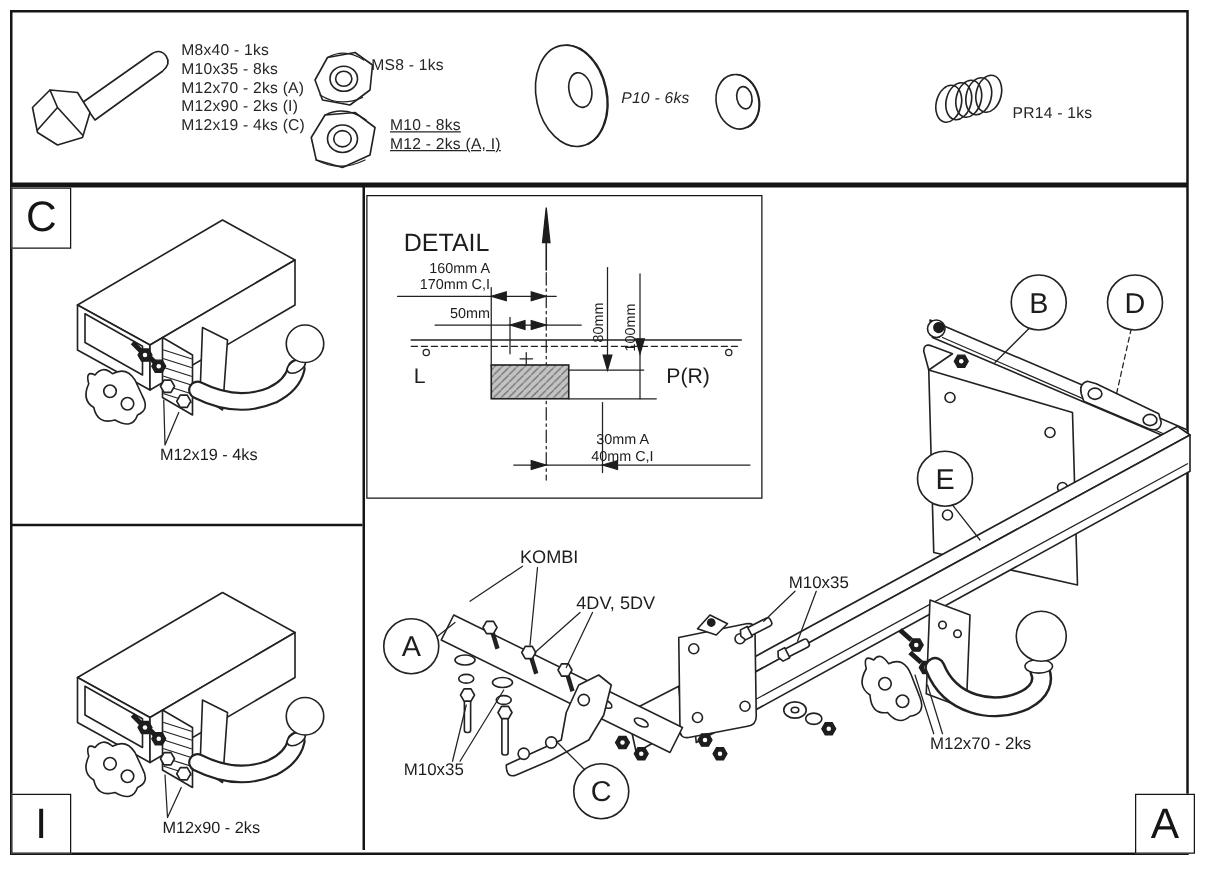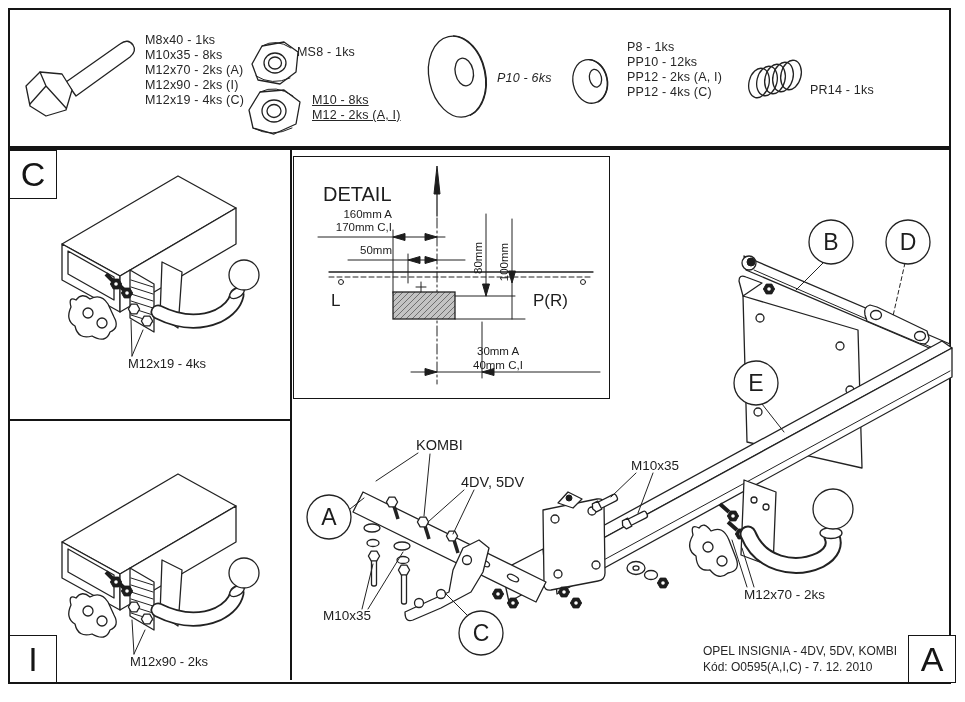--- a/index.html
+++ b/index.html
@@ -110,26 +110,20 @@
   </svg>
   <div class="lblset" style="left:497px;top:71px;font-style:italic;">P10 - 6ks</div>
 
   <svg style="left:570px;top:56px;" width="48" height="50">
     <g transform="rotate(-12 22 25)">
       <ellipse class="wf" cx="20" cy="25" rx="17" ry="22"></ellipse>
       <path class="ln" d="M24,3.5 A17,22 0 0 1 24,46.5"></path>
       <ellipse class="wf" cx="26" cy="23" rx="6" ry="9"></ellipse>
     </g>
   </svg>
-  <div class="lblset" style="left:627px;top:40px;">
-    <div>P8 - 1ks</div>
-    <div>PP10 - 12ks</div>
-    <div>PP12 - 2ks (A, I)</div>
-    <div>PP12 - 4ks (C)</div>
-  </div>
 
   <svg style="left:745px;top:52px;" width="62" height="54">
     <ellipse class="ln" cx="14" cy="31" rx="10" ry="15" transform="rotate(14 14 31)"></ellipse>
     <ellipse class="ln" cx="22" cy="29" rx="10" ry="15" transform="rotate(14 22 29)"></ellipse>
     <ellipse class="ln" cx="30" cy="27" rx="10" ry="15" transform="rotate(14 30 27)"></ellipse>
     <ellipse class="ln" cx="38" cy="25" rx="10" ry="15" transform="rotate(14 38 25)"></ellipse>
     <ellipse class="ln" cx="46" cy="23" rx="10" ry="15" transform="rotate(14 46 23)"></ellipse>
   </svg>
   <div class="lblset" style="left:810px;top:65px;margin-top:18px;">PR14 - 1ks</div>
 
@@ -321,18 +315,14 @@
   <div class="corner" style="left:9px;top:150px;width:46px;height:47px;">
     <span>C</span>
   </div>
   <div class="corner" style="left:9px;top:635px;width:46px;height:46px;">
     <span>I</span>
   </div>
   <div class="corner" style="left:908px;top:635px;width:46px;height:46px;">
     <span>A</span>
   </div>
 
-  <div class="titleblock" style="left:703px;top:644px;">
-    <div>OPEL INSIGNIA - 4DV, 5DV, KOMBI</div>
-    <div>Kód: O0595(A,I,C) - 7. 12. 2010</div>
-  </div>
 
 </div>
 
 </body></html>

